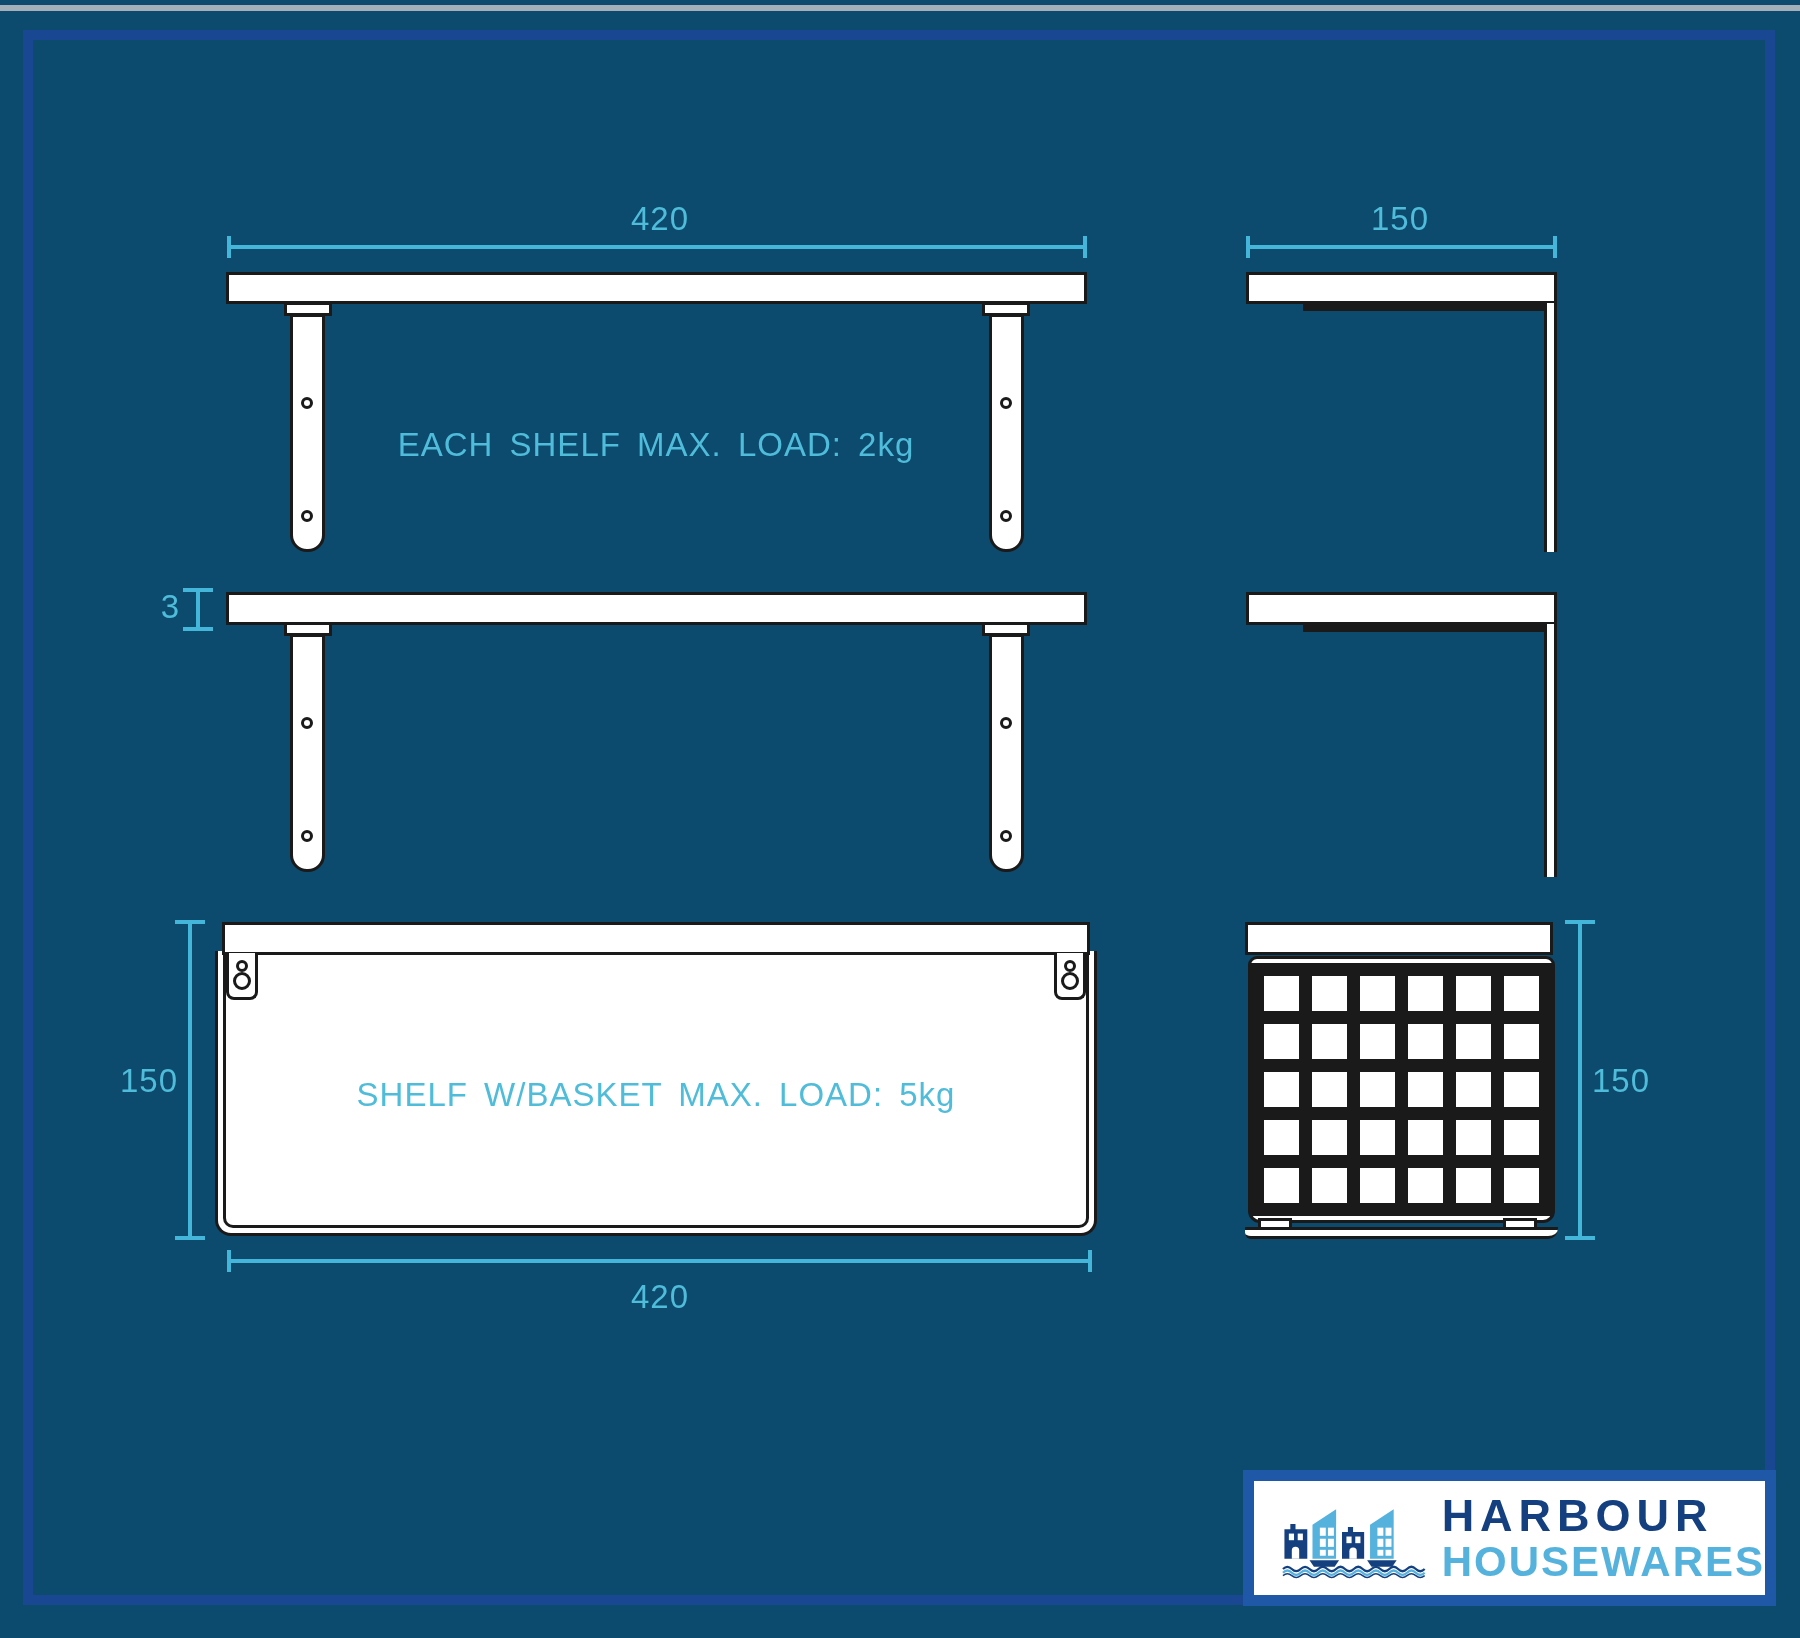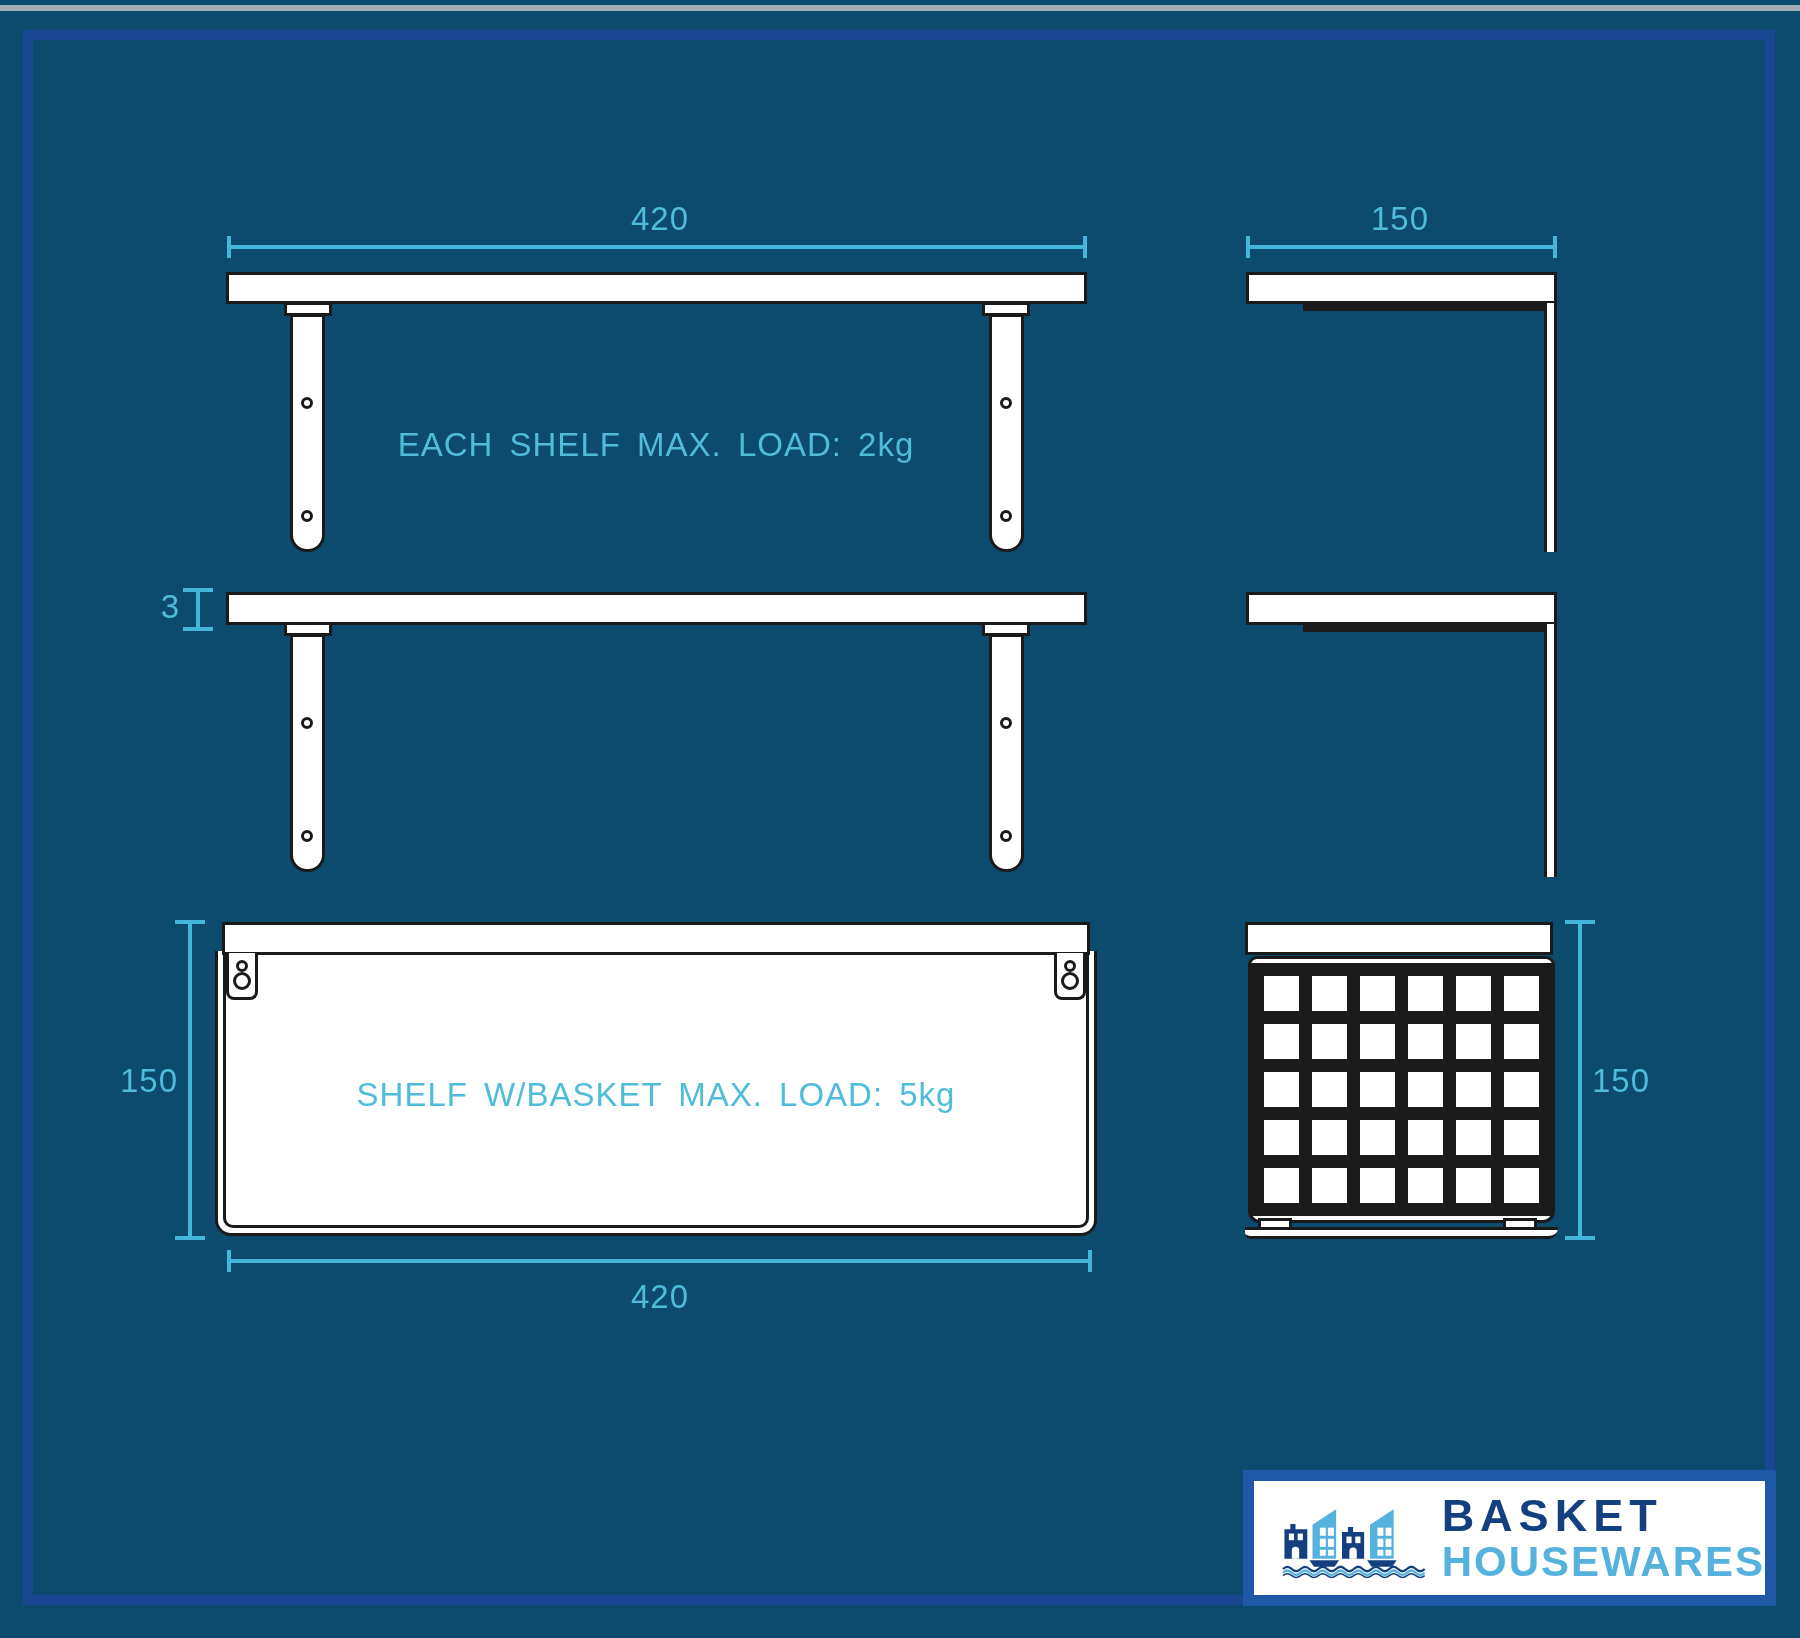--- a/index.html
+++ b/index.html
@@ -181,18 +181,18 @@
       <rect x="143" y="53" width="8" height="11" fill="#fff"></rect>
       <rect x="132" y="68" width="8" height="8" fill="#fff"></rect>
       <rect x="143" y="68" width="8" height="8" fill="#fff"></rect>
       <path d="M118,82 h40 l-6,9 h-28 z" fill="#15407f"></path>
 
       <path d="M4,94 q6,-6 12,0 t12,0 t12,0 t12,0 t12,0 t12,0 t12,0 t12,0 t12,0 t12,0 t12,0 t12,0 t12,0 t12,0 t12,0 t12,0" fill="none" stroke="#15407f" stroke-width="3"></path>
       <path d="M4,99 q6,-6 12,0 t12,0 t12,0 t12,0 t12,0 t12,0 t12,0 t12,0 t12,0 t12,0 t12,0 t12,0 t12,0 t12,0 t12,0 t12,0" fill="none" stroke="#55b2dd" stroke-width="3"></path>
       <path d="M4,103 q6,-5 12,0 t12,0 t12,0 t12,0 t12,0 t12,0 t12,0 t12,0 t12,0 t12,0 t12,0 t12,0 t12,0 t12,0 t12,0 t12,0" fill="none" stroke="#15407f" stroke-width="2"></path>
     </svg>
     <div class="logotext">
-      <div class="l1">BASKET</div>
+      <div class="l1">HARBOUR</div>
       <div class="l2">HOUSEWARES</div>
     </div>
   </div>
 
 </div>
 
 </body></html>

